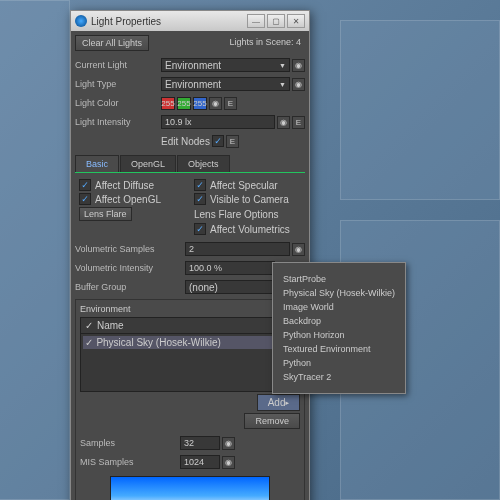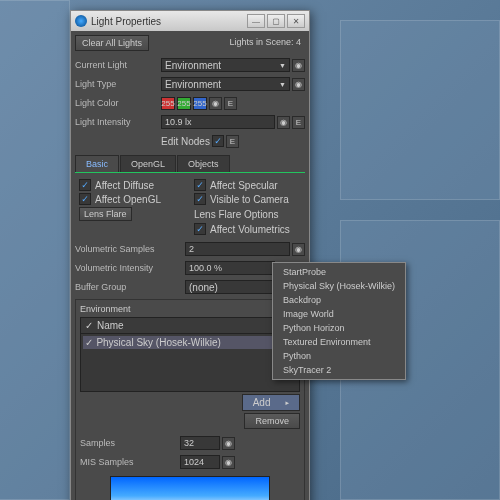--- a/index.html
+++ b/index.html
@@ -31,25 +31,25 @@
 .grid2{display:grid;grid-template-columns:1fr 1fr;gap:2px 8px;padding:2px 4px}
 .chkrow{display:flex;align-items:center;gap:4px;font-size:9px}
 .sect{border:1px solid #333;padding:4px;margin-top:4px}
 .sect-title{font-size:9px;margin-bottom:3px}
 .listhdr{background:#3a3a3a;display:flex;padding:2px 4px;border:1px solid #222}
 .listarea{background:#383838;border:1px solid #222;border-top:none;height:58px;padding:2px}
 .listitem{padding:1px 2px;font-size:9px;display:flex;align-items:center;gap:3px}
 .listitem.sel{background:#556}
 .addrem{display:flex;margin-top:2px}
 .addrem .spacer{flex:1}
-.addrem .abtn{background:linear-gradient(#5a5a5a,#4a4a4a);border:1px solid #2a2a2a;padding:2px 10px;font-size:9px;cursor:pointer;display:flex;align-items:center;gap:15px}
+.addrem .abtn{background:linear-gradient(#5a5a5a,#4a4a4a);border:1px solid #2a2a2a;padding:2px 10px;font-size:9px;cursor:pointer;display:flex;align-items:center;gap:0}
 .addrem .abtn.sel{background:#5a6a8a}
 .preview{width:160px;height:80px;margin:6px auto;background:#000;border:1px solid #222;position:relative;overflow:hidden}
 .preview .sky{position:absolute;top:0;left:0;right:0;height:60%;background:linear-gradient(to bottom,#06f 0%,#4af 40%,#fff 70%)}
-.ctxmenu{position:absolute;background:#4a4a4a;border:1px solid #888;box-shadow:2px 2px 6px rgba(0,0,0,0.5);padding:2px 0;z-index:10}
+.ctxmenu{position:absolute;background:#4a4a4a;border:1px solid #888;box-shadow:2px 2px 6px rgba(0,0,0,0.5);padding:9px 0;z-index:10}
 .ctxmenu .item{padding:2px 10px;font-size:9px;cursor:pointer;white-space:nowrap}
 .disabled{color:#777}
 </style>
 </head>
 <body>
 
 <div class="bg-panel" style="top:0;left:-20px;width:90px;height:500px"></div>
 <div class="bg-panel" style="top:20px;left:340px;width:160px;height:180px"></div>
 <div class="bg-panel" style="top:220px;left:340px;width:160px;height:280px"></div>
 
@@ -219,19 +219,19 @@
         <div class="sky"></div>
       </div>
     </div>
 
   </div>
 </div>
 
 <div class="ctxmenu" style="top:262px;left:272px">
   <div class="item">StartProbe</div>
   <div class="item">Physical Sky (Hosek-Wilkie)</div>
+  <div class="item">Image World</div>
   <div class="item">Backdrop</div>
-  <div class="item">Image World</div>
   <div class="item">Python Horizon</div>
   <div class="item">Textured Environment</div>
   <div class="item">Python</div>
   <div class="item">SkyTracer 2</div>
 </div>
 
 </body></html>

